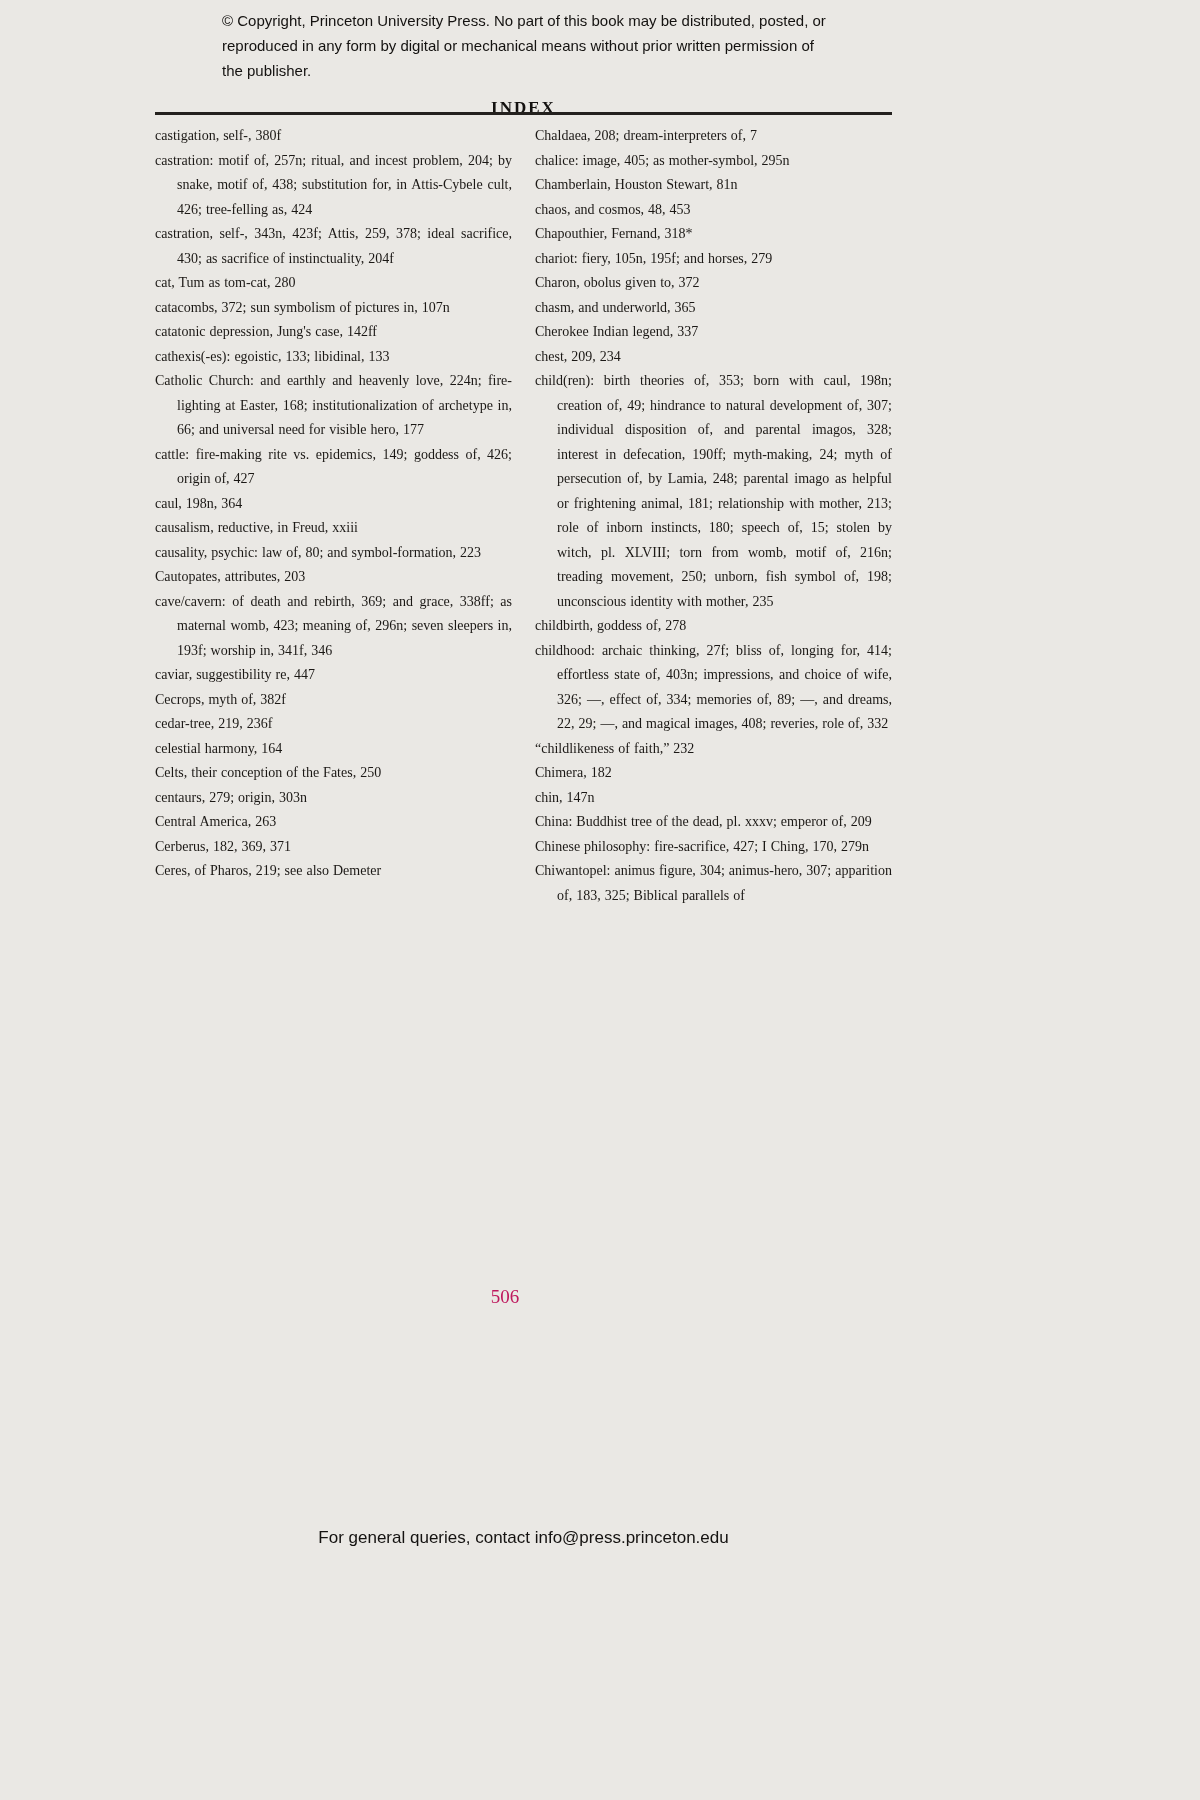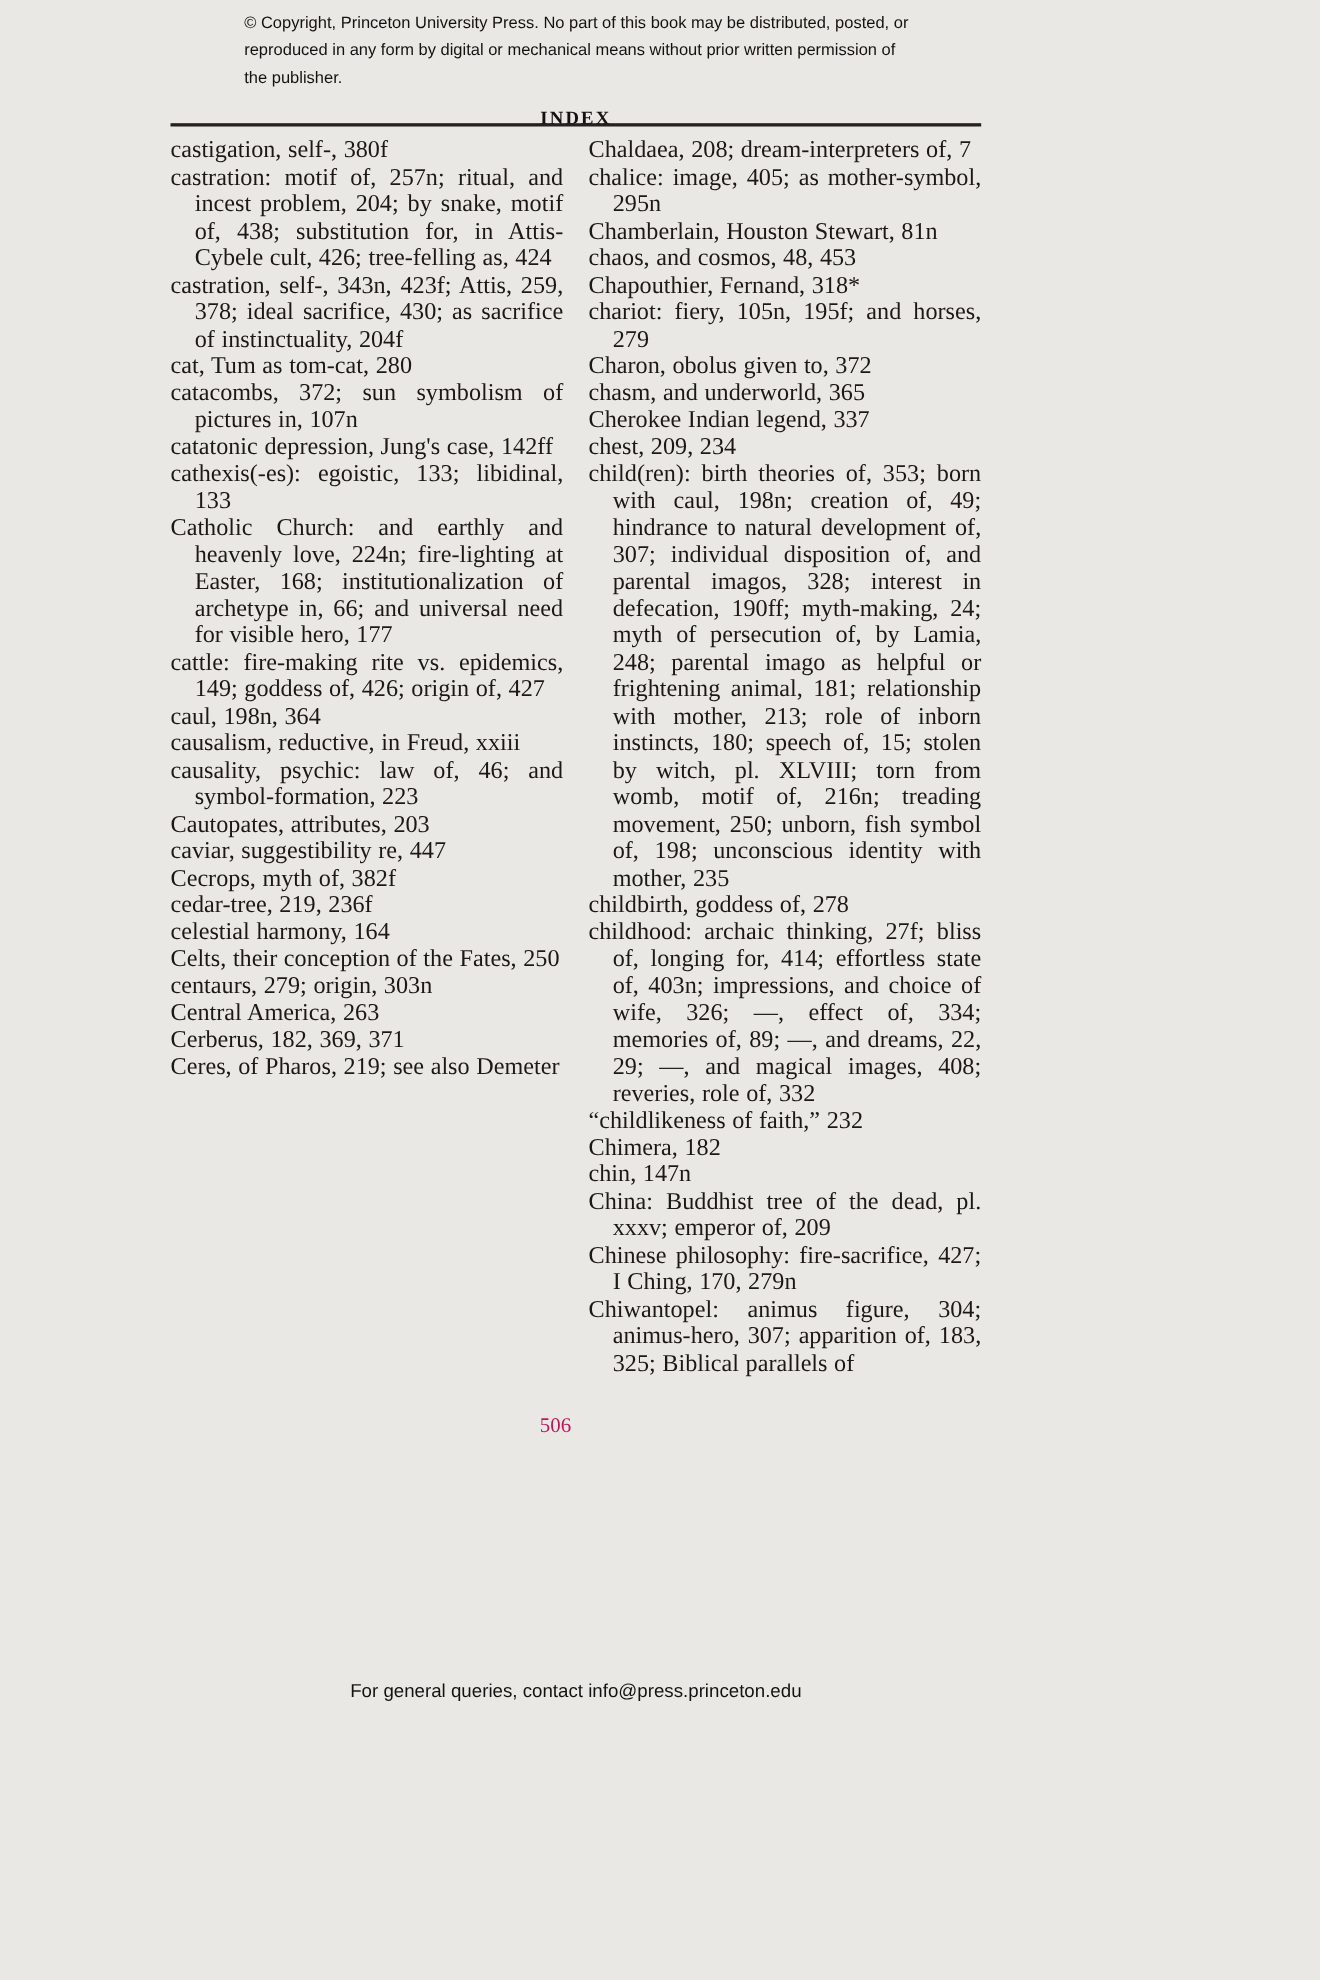--- a/index.html
+++ b/index.html
@@ -55,21 +55,21 @@
     top: 124px;
     width: 737px;
     display: flex;
     justify-content: space-between;
   }
   .col {
     width: 357px;
   }
   .entry {
     margin: 0;
-    font-size: 22px;
+    font-size: 14px;
     line-height: 24.5px;
     text-align: justify;
     padding-left: 22px;
     text-indent: -22px;
     word-spacing: 0.5px;
   }
   .page-number {
     position: absolute;
     left: 155px;
     top: 1286px;
@@ -106,22 +106,23 @@
         <p class="entry">castration: motif of, 257n; ritual, and incest problem, 204; by snake, motif of, 438; substitution for, in Attis-Cybele cult, 426; tree-felling as, 424</p>
         <p class="entry">castration, self-, 343n, 423f; Attis, 259, 378; ideal sacrifice, 430; as sacrifice of instinctuality, 204f</p>
         <p class="entry">cat, Tum as tom-cat, 280</p>
         <p class="entry">catacombs, 372; sun symbolism of pictures in, 107n</p>
         <p class="entry">catatonic depression, Jung's case, 142ff</p>
         <p class="entry">cathexis(-es): egoistic, 133; libidinal, 133</p>
         <p class="entry">Catholic Church: and earthly and heavenly love, 224n; fire-lighting at Easter, 168; institutionalization of archetype in, 66; and universal need for visible hero, 177</p>
         <p class="entry">cattle: fire-making rite vs. epidemics, 149; goddess of, 426; origin of, 427</p>
         <p class="entry">caul, 198n, 364</p>
         <p class="entry">causalism, reductive, in Freud, xxiii</p>
-        <p class="entry">causality, psychic: law of, 46; and symbol-formation, 223</p>
+        <p class="entry">causality, psychic: law of, 80; and symbol-formation, 223</p>
         <p class="entry">Cautopates, attributes, 203</p>
+        <p class="entry">cave/cavern: of death and rebirth, 369; and grace, 338ff; as maternal womb, 423; meaning of, 296n; seven sleepers in, 193f; worship in, 341f, 346</p>
         <p class="entry">caviar, suggestibility re, 447</p>
         <p class="entry">Cecrops, myth of, 382f</p>
         <p class="entry">cedar-tree, 219, 236f</p>
         <p class="entry">celestial harmony, 164</p>
         <p class="entry">Celts, their conception of the Fates, 250</p>
         <p class="entry">centaurs, 279; origin, 303n</p>
         <p class="entry">Central America, 263</p>
         <p class="entry">Cerberus, 182, 369, 371</p>
         <p class="entry">Ceres, of Pharos, 219; see also Demeter</p>
       </div>

